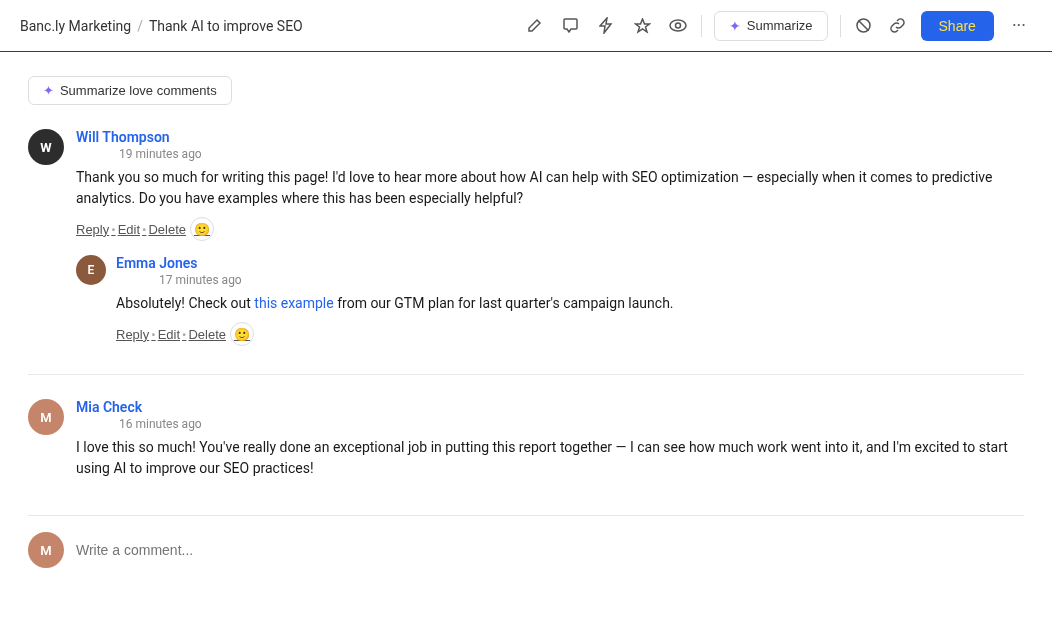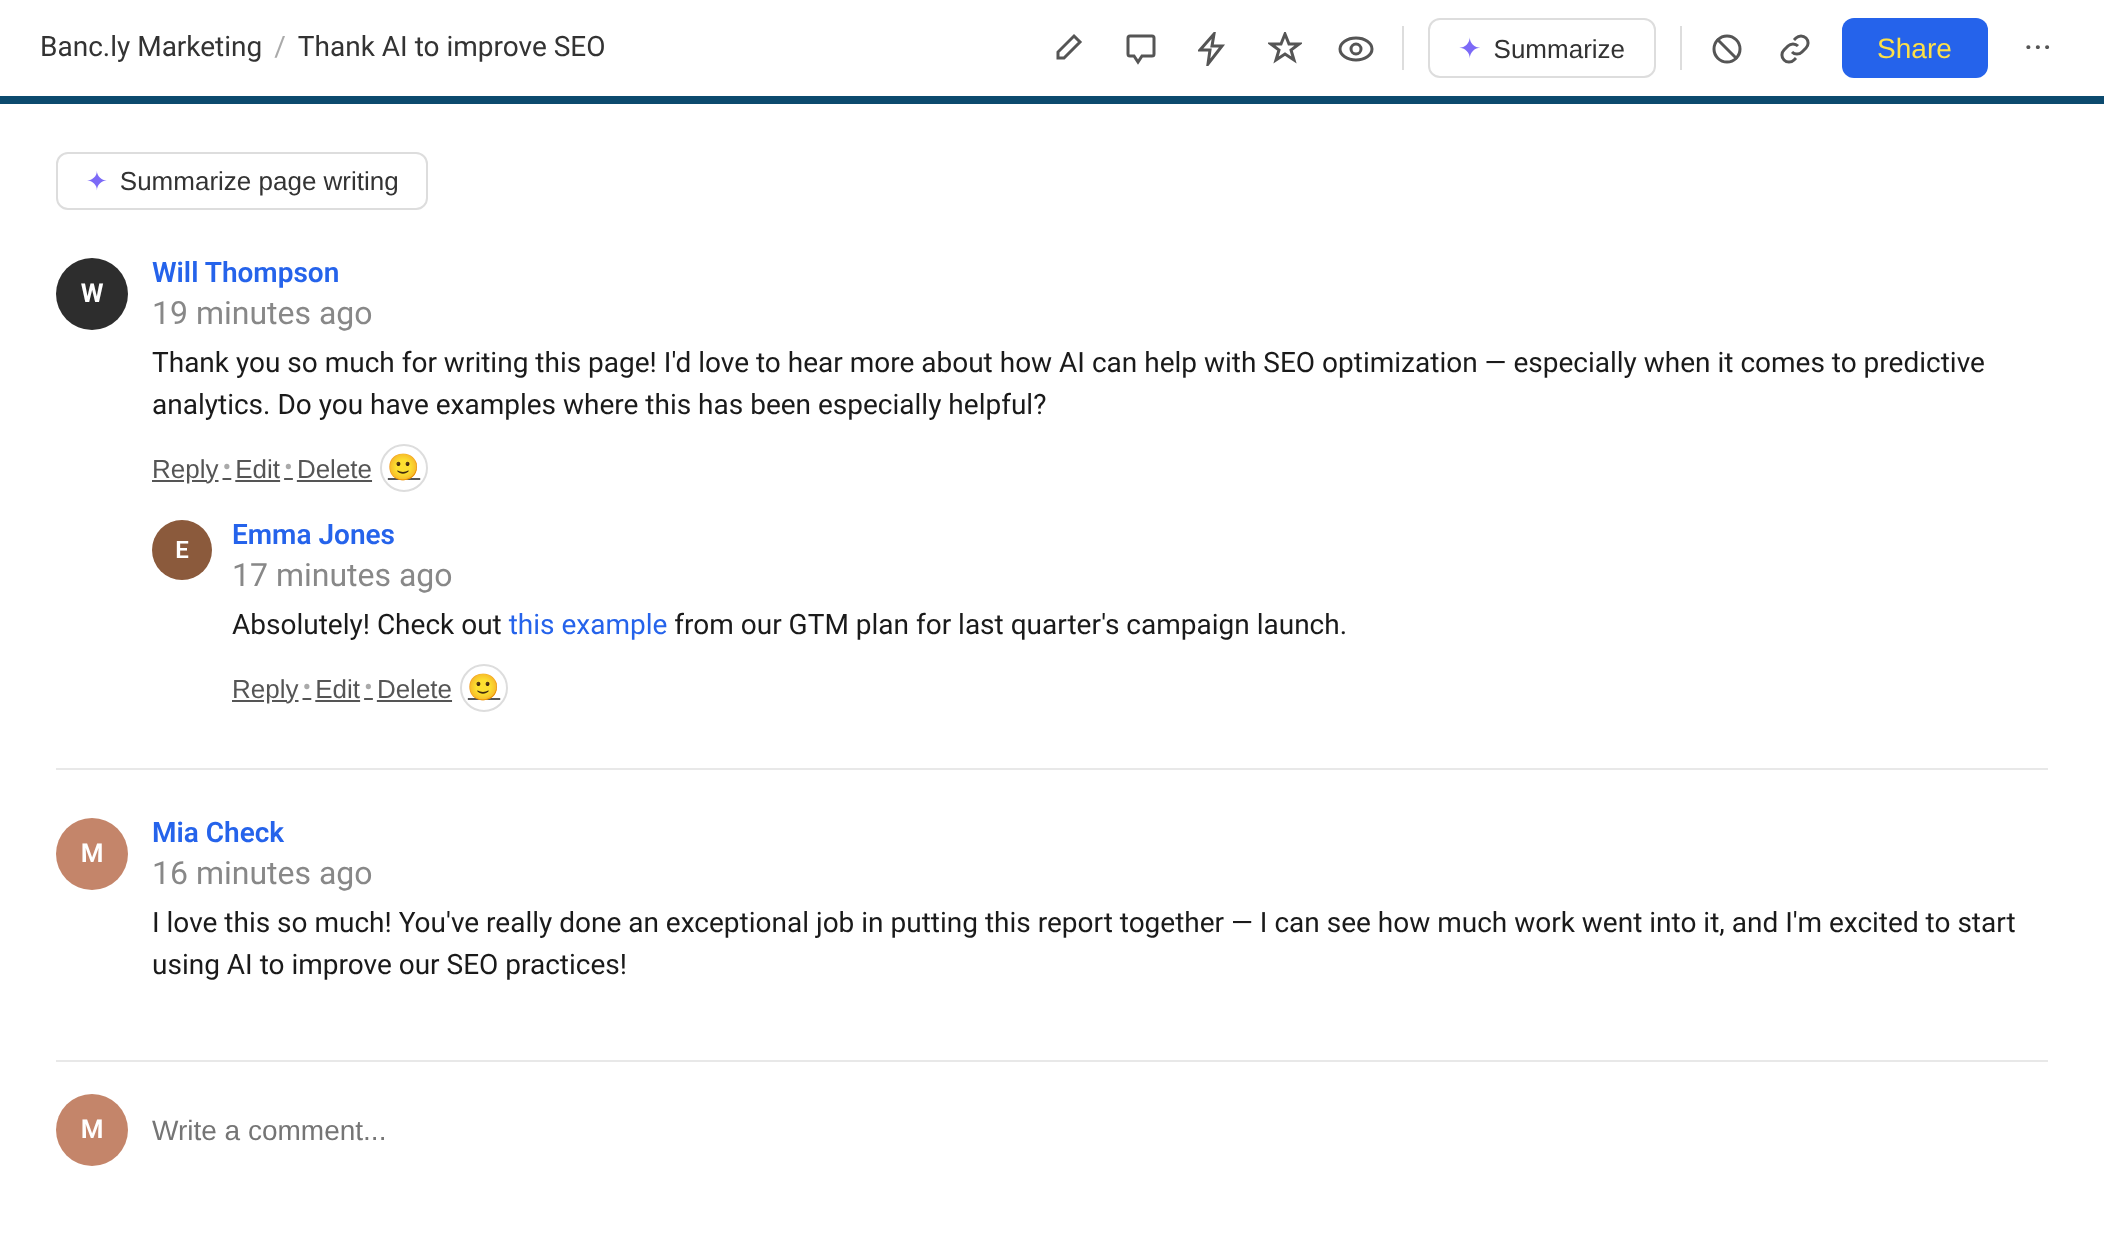--- a/index.html
+++ b/index.html
@@ -12,21 +12,21 @@
       min-height: 624px;
     }
 
     
     .header {
       display: flex;
       align-items: center;
       justify-content: space-between;
       padding: 0 20px;
       height: 52px;
-      border-bottom: 4px solid #0c4a6e;
+      border-bottom: 1px solid #0c4a6e;
     }
     .header-left {
       display: flex;
       align-items: center;
       gap: 6px;
       font-size: 14px;
       color: #555;
     }
     .header-left .breadcrumb-link {
       color: #333;
@@ -165,24 +165,25 @@
       flex: 1;
     }
     .comment-author {
       color: #2563eb;
       font-weight: 600;
       font-size: 14px;
       text-decoration: none;
       text-align: right;
     }
     .comment-time {
-      font-size: 16px;
+      font-size: 12px;
       color: #888;
       margin-top: 2px;
       margin-bottom: 6px;
+      margin-left: 43px;
     }
     .comment-text {
       font-size: 14px;
       color: #1a1a1a;
       line-height: 1.5;
       margin-bottom: 8px;
     }
     .comment-link {
       color: #2563eb;
       text-decoration: none;
@@ -343,21 +344,21 @@
     <button class="share-btn">Share</button>
     <span class="more-btn">···</span>
   </div>
 </header>
 
 <main class="main">
 
   <div class="comments-header">
     <button class="summarize-comments-btn">
       <span style="color:#7c6af7;font-size:13px;">✦</span>
-      <span>Summarize page writing</span>
+      <span>Summarize love comments</span>
     </button>
   </div>
 
   <div class="comment-thread">
     <div class="comment">
       <div class="avatar will-avatar">W</div>
       <div class="comment-body">
         <a class="comment-author">Will Thompson</a>
         <div class="comment-time">19 minutes ago</div>
         <div class="comment-text">Thank you so much for writing this page! I'd love to hear more about how AI can help with SEO optimization — especially when it comes to predictive analytics. Do you have examples where this has been especially helpful?</div>

